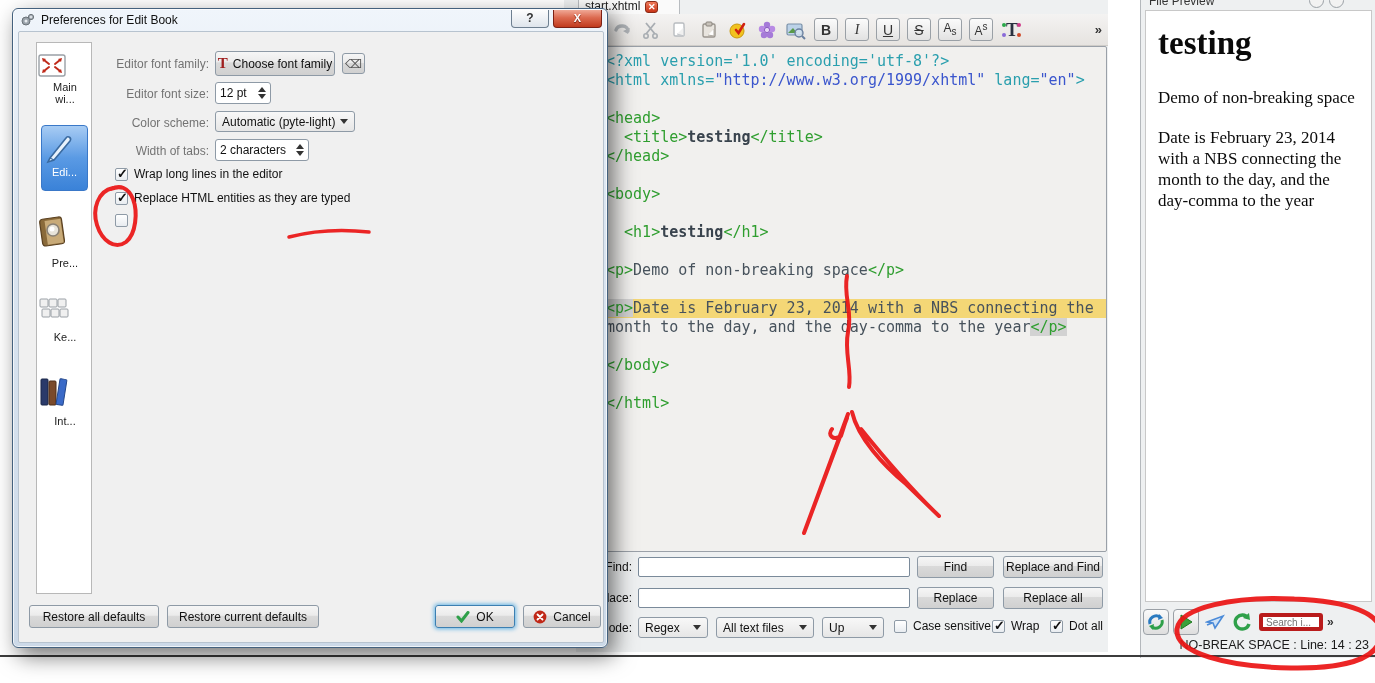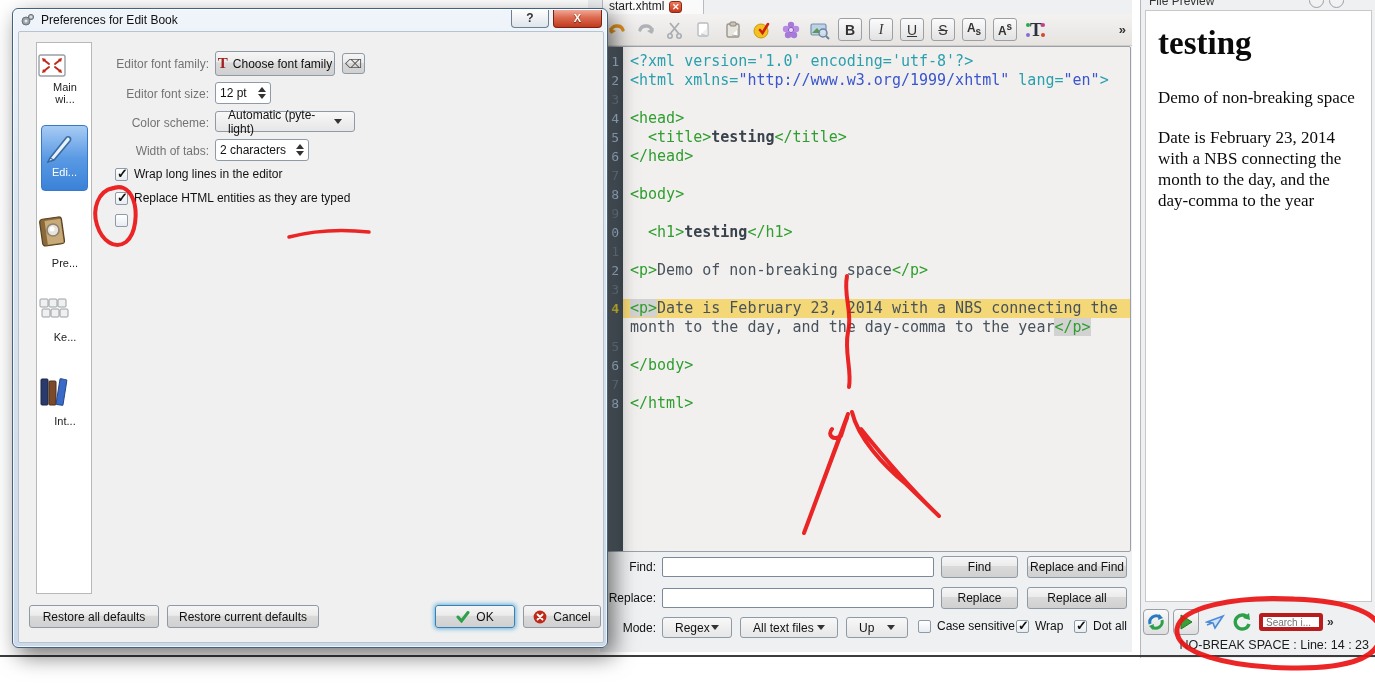--- a/index.html
+++ b/index.html
@@ -1,39 +1,39 @@
 <!DOCTYPE html>
 <html><head>
 <meta charset="utf-8">
 <style>
   * { margin:0; padding:0; box-sizing:border-box; }
   html,body { background:#fff; }
   body { font-family:"Liberation Sans", sans-serif; }
   #canvas { position:relative; width:1375px; height:683px; overflow:hidden; background:#fff; }
 
   
-  .app { position:absolute; left:588px; top:0; width:544px; height:647px; background:#eef0f1; }
+  .app { position:absolute; left:564px; top:0; width:544px; height:647px; background:#eef0f1; }
   .tabstrip { position:absolute; left:12px; top:0; width:532px; height:14px; background:#eef0f1; }
   .tab { position:absolute; left:2px; top:-8px; width:102px; height:22px; background:#fafafa;
          border:1px solid #b8bcc0; border-bottom:none; border-radius:3px 3px 0 0;
          font-size:12px; color:#222; display:flex; align-items:flex-end; padding:0 4px 1px 6px; gap:5px; }
   .tab-close { width:13px; height:12px; background:linear-gradient(#f07a5a,#c83418); border:1px solid #8a2a16;
                border-radius:3px; color:#fff; font-size:9px; line-height:10px; text-align:center; font-weight:bold; }
   .toolbar { position:absolute; left:12px; top:14px; width:532px; height:32px;
              background:linear-gradient(#f4f3f2,#e6e3e0); border-bottom:1px solid #cfccc8;
              display:flex; align-items:center; gap:7px; padding:0 6px; }
   .tbtn { width:22px; height:22px; display:flex; align-items:center; justify-content:center; flex:0 0 auto; }
   .tbtn-sq { width:24px; height:23px; border:1px solid #9aa0a6; border-radius:3px;
              background:linear-gradient(#fbfbfb,#e2e2e2); display:flex; align-items:center; justify-content:center;
              font-size:14px; color:#333; flex:0 0 auto; }
   .tb-b { font-weight:bold; }
   .tb-i { font-style:italic; font-family:"Liberation Serif",serif; }
   .tb-u { text-decoration:underline; }
   .tb-s { text-decoration:line-through; }
-  .subsup { font-size:12px; font-weight:bold; }
+  .subsup { font-size:12px; font-weight:normal; }
   .tb-overflow { margin-left:auto; font-size:13px; font-weight:bold; color:#333; }
 
   
   .editor { position:absolute; left:12px; top:46px; width:531px; height:506px;
             border:1px solid #9aa0a8; border-radius:2px; background:#f1f0ee; display:flex; overflow:hidden; }
   .gutter { width:22px; background:linear-gradient(90deg,#7d8893 0%,#58636d 55%,#3e4750 100%);
             font-family:"DejaVu Sans Mono",monospace; font-size:13px; text-align:right;
             padding:5px 4px 0 0; color:#a9c2da; flex:0 0 auto; }
   .gnum { height:19px; line-height:19px; }
   .gnum.dim { color:#70808c; }
@@ -49,21 +49,21 @@
   .findpanel { position:absolute; left:12px; top:552px; width:532px; height:100px; background:#eef0f1; font-size:12px; color:#111; }
   .f-label { position:absolute; text-align:right; width:60px; }
   .f-input { position:absolute; height:20px; border:1px solid #7a8a9a; border-radius:2px; background:#fff;
              font-size:12px; padding:0 4px; font-family:"Liberation Sans",sans-serif; }
   .wbtn { position:absolute; height:22px; border:1px solid #8e9aa6; border-radius:3px;
           background:linear-gradient(#f6f6f6,#ebebeb 45%,#dadada 46%,#d0d0d0);
           font-size:12px; color:#111; display:flex; align-items:center; justify-content:center;
           font-family:"Liberation Sans",sans-serif; }
   .combo { position:absolute; height:21px; border:1px solid #8e9aa6; border-radius:3px;
            background:linear-gradient(#f8f8f8,#e6e6e6); font-size:12px; color:#111;
-           display:flex; align-items:center; padding:0 12px; }
+           display:flex; align-items:center; padding:0 6px; }
   .combo .arr { margin-left:auto; width:0; height:0; border-left:4px solid transparent; border-right:4px solid transparent; border-top:5px solid #333; }
   .cb { width:13px; height:13px; border:1px solid #8e9aa6; border-radius:2px; background:linear-gradient(#fff,#e8ecf0); position:relative; flex:0 0 auto; }
   .cb.on::after { content:"✓"; position:absolute; left:1px; top:-3px; font-size:13px; font-weight:bold; color:#111; }
   .cbrow { position:absolute; display:flex; gap:6px; align-items:center; }
 
   
   .preview { position:absolute; left:1140px; top:0; width:235px; height:658px; background:#eef0f1; border-left:1px solid #b4b8bc; }
   .pv-title { position:absolute; left:8px; top:-6px; font-size:12px; color:#333; }
   .pv-circle { position:absolute; top:-7px; width:15px; height:15px; border:1px solid #9aa0a6; border-radius:50%; background:#f2f2f2; }
   .pv-body { position:absolute; left:4px; top:10px; width:227px; height:592px; background:#fff; border:1px solid #c8c8c8;

